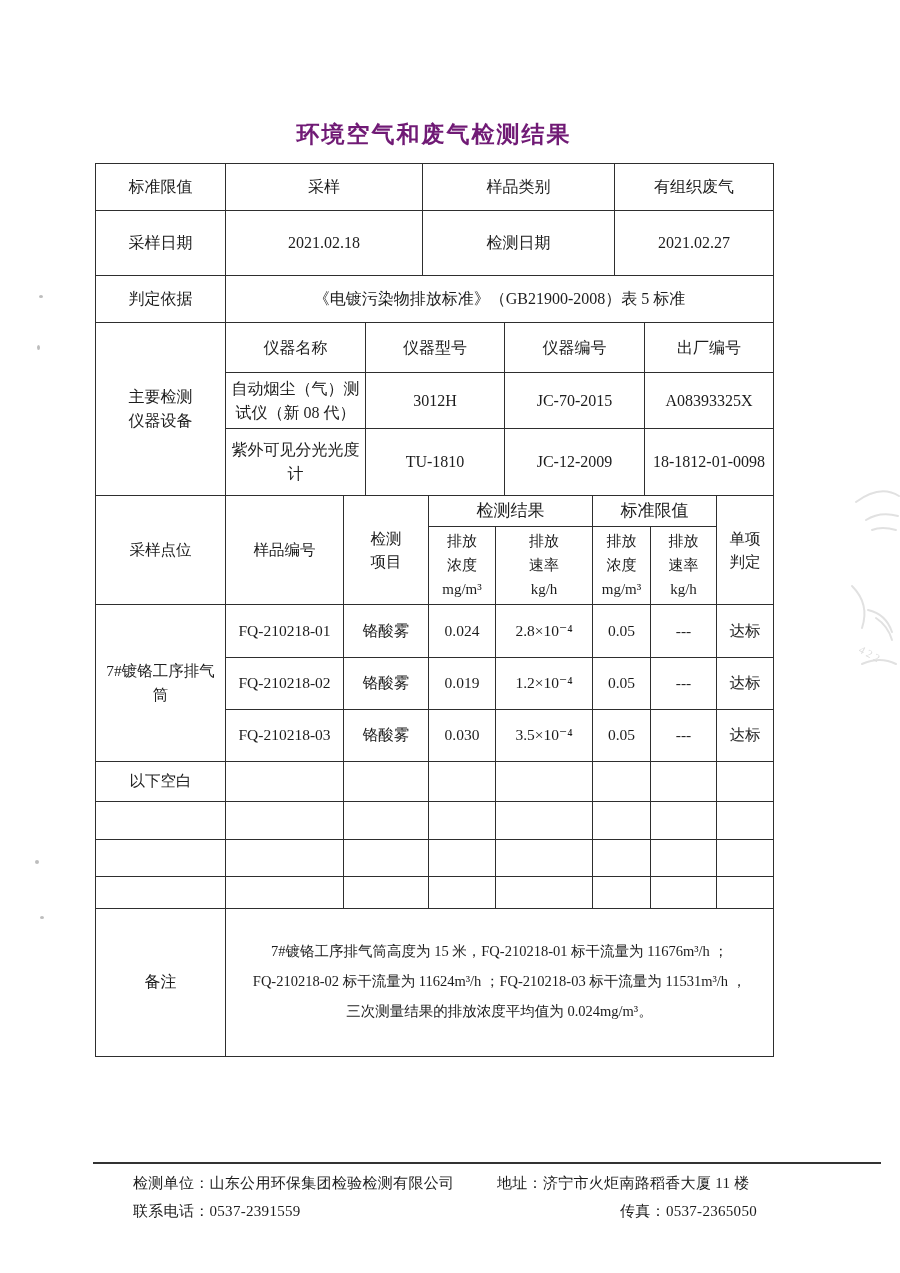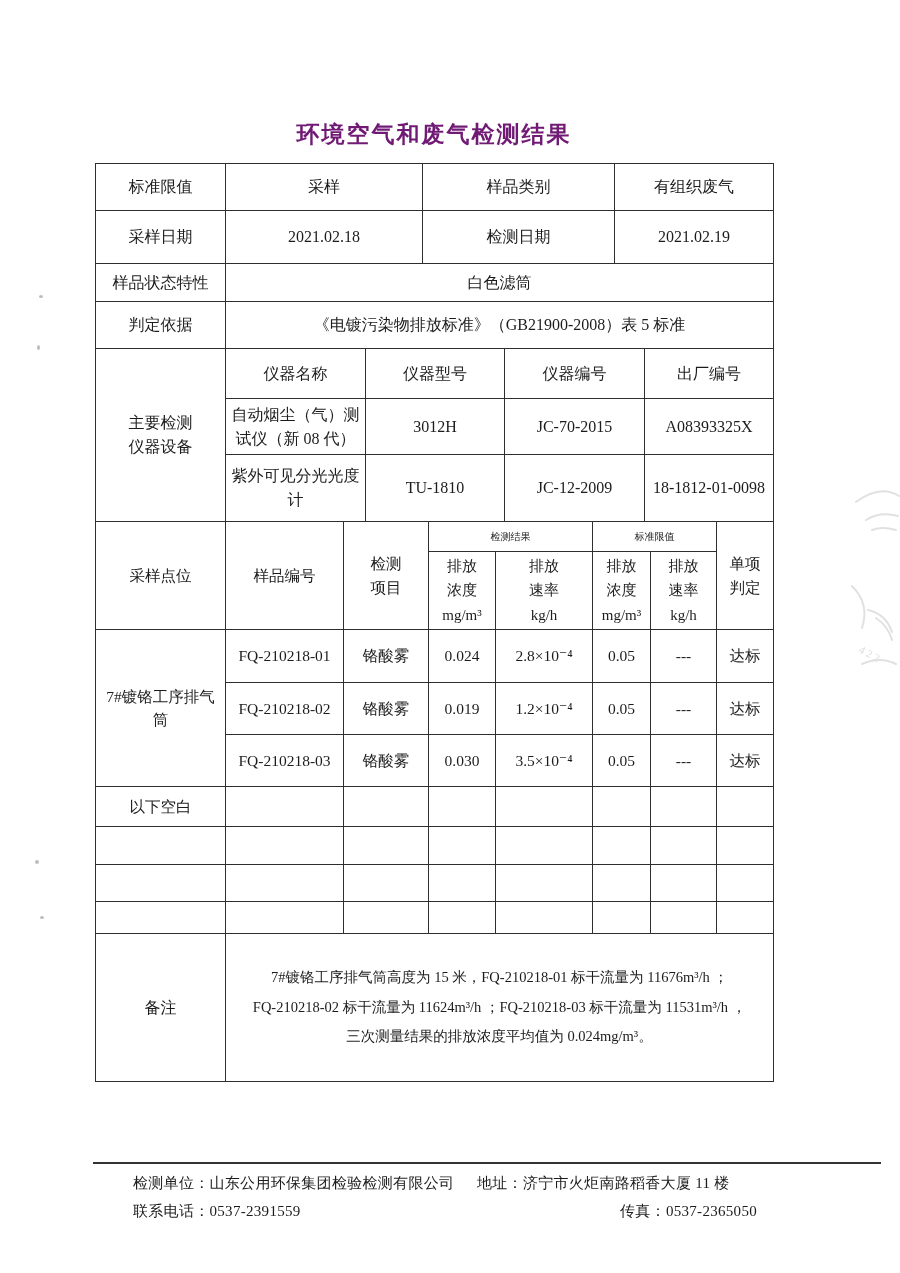--- a/index.html
+++ b/index.html
@@ -29,33 +29,33 @@
     border-collapse: collapse; table-layout: fixed; width: 678px;
   }
   .tables table.sec { margin-top: -1px; }
   .tables td {
     border: 1px solid #2e2e2e; text-align: center; vertical-align: middle;
     font-size: 16px; padding: 2px 4px; overflow: hidden; line-height: 1.5;
   }
   .pre { white-space: pre-line; }
   .res td { font-size: 15.5px; }
   .res td.sub { font-size: 15px; line-height: 1.62; }
-  .res td.grp { font-size: 10px; }
+  .res td.grp { font-size: 17px; }
   .remark-cell {
     text-align: left; padding: 8px 12px !important;
     font-size: 14.5px !important; line-height: 2.05 !important;
   }
   
   .doc-footer {
     position: absolute; left: 93px; top: 1162px; width: 788px; height: 70px;
     border-top: 2px solid #333;
   }
   .doc-footer span { position: absolute; font-size: 15px; letter-spacing: 0.3px; white-space: nowrap; }
   .f-org   { left: 40px;  top: 10px; }
-  .f-addr  { left: 384px; top: 10px; }
+  .f-addr  { left: 404px; top: 10px; }
   .f-phone { left: 40px;  top: 38px; }
   .f-fax   { left: 527px; top: 38px; }
   
   .stamp { position: absolute; right: 0; top: 468px; opacity: 0.8; }
   .speck { position: absolute; background: #bdbdbd; border-radius: 50%; }
   .speck.s1 { left: 39px; top: 295px; width: 4px; height: 3px; }
   .speck.s2 { left: 37px; top: 345px; width: 3px; height: 5px; }
   .speck.s3 { left: 35px; top: 860px; width: 4px; height: 4px; }
   .speck.s4 { left: 40px; top: 916px; width: 4px; height: 3px; }
 </style>
@@ -76,39 +76,35 @@
           <col style="width:192px">
           <col style="width:159px">
         </colgroup>
       <tbody>
         <tr style="height:47px">
           <td>标准限值</td>
           <td>采样</td>
           <td>样品类别</td>
           <td>有组织废气</td>
         </tr>
-        <tr style="height:53px">
+        <tr style="height:65px">
           <td>采样日期</td>
           <td>2021.02.18</td>
           <td>检测日期</td>
-          <td>2021.02.19</td>
+          <td>2021.02.27</td>
         </tr>
       </tbody>
     </table>
 
     <table class="sec">
       <colgroup>
           <col style="width:130px">
           <col style="width:548px">
         </colgroup>
       <tbody>
-        <tr style="height:38px">
-          <td>样品状态特性</td>
-          <td>白色滤筒</td>
-        </tr>
         <tr style="height:47px">
           <td>判定依据</td>
           <td>《电镀污染物排放标准》（GB21900-2008）表 5 标准</td>
         </tr>
       </tbody>
     </table>
 
     <table class="sec">
       <colgroup>
           <col style="width:130px">

